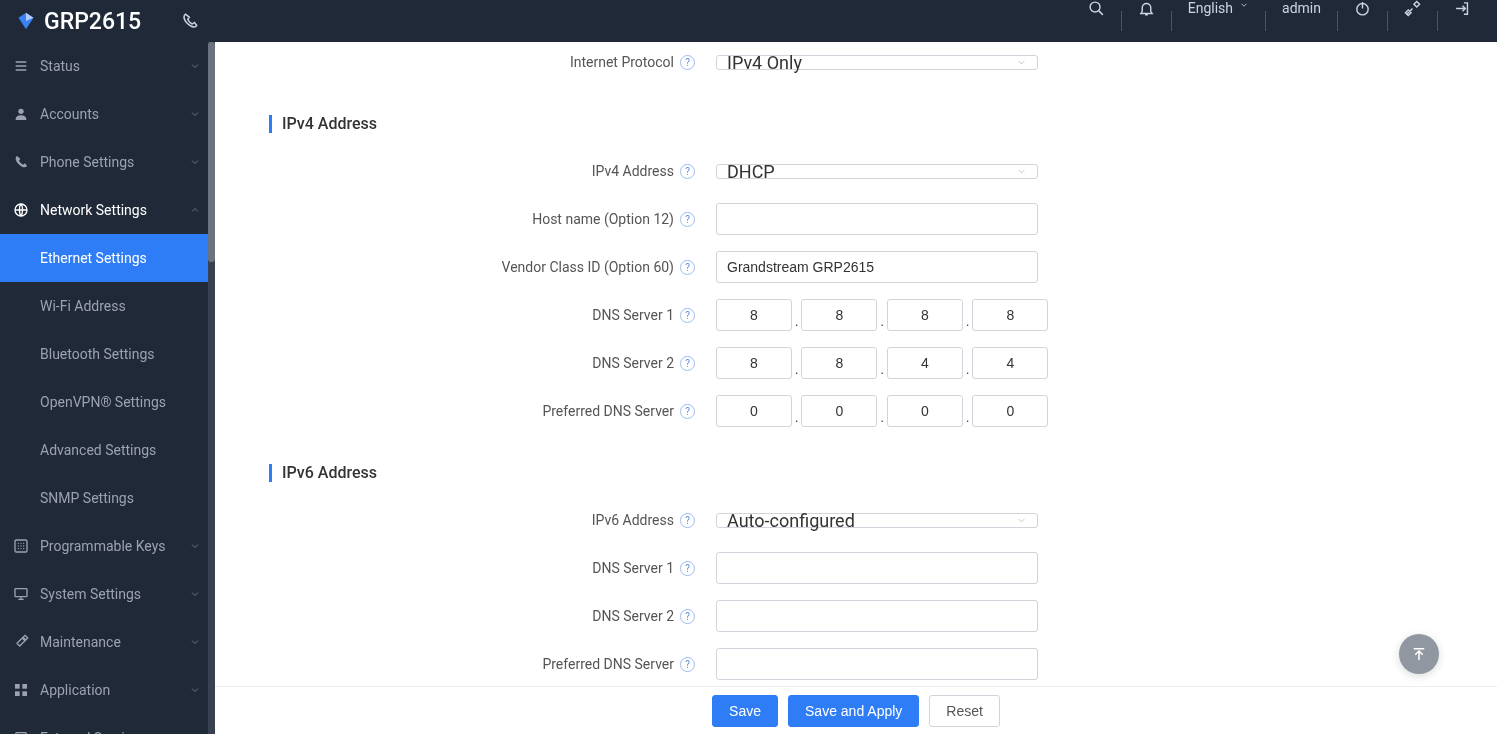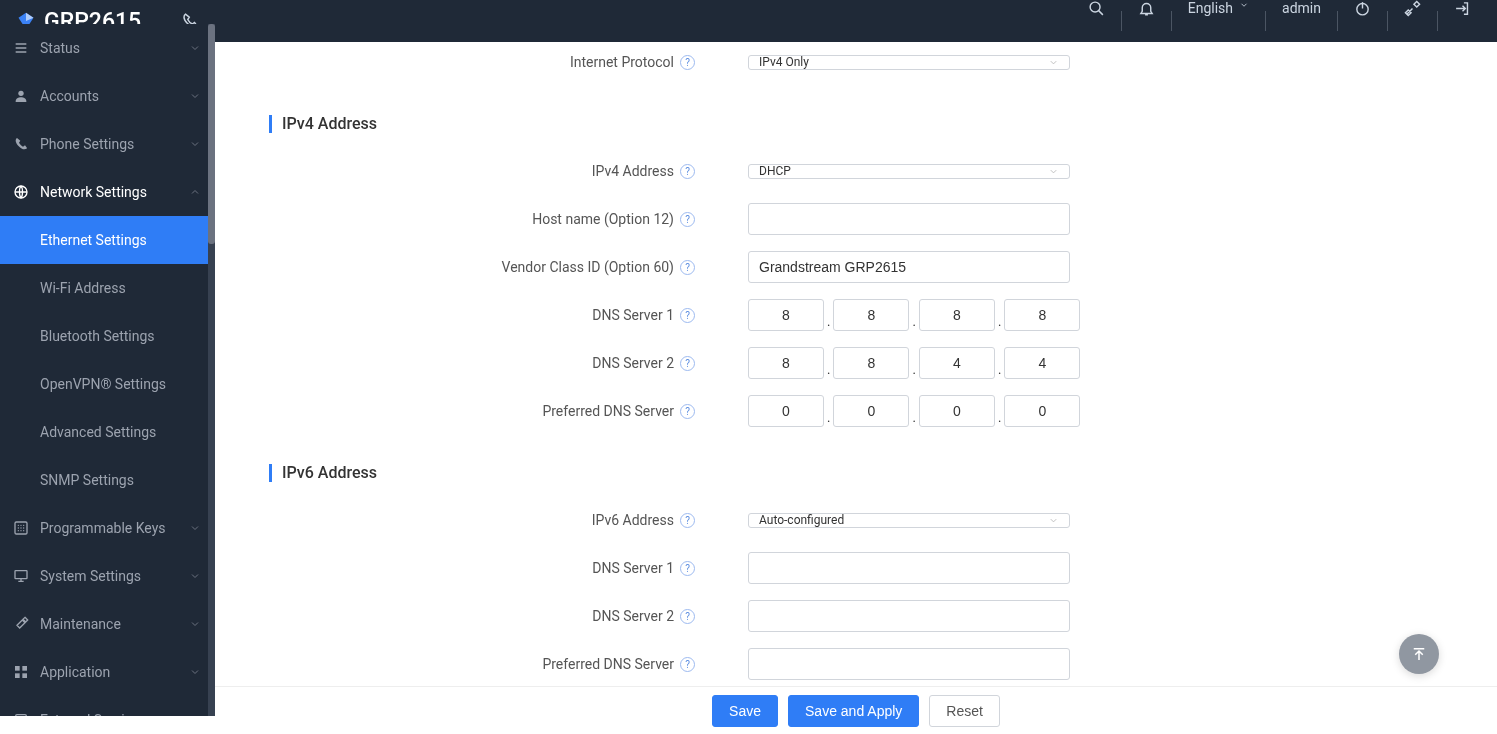--- a/index.html
+++ b/index.html
@@ -63,21 +63,21 @@
 }
 .lang-select {
   display: flex;
   align-items: center;
   gap: 6px;
 }
 
 
 .sidebar {
   position: absolute;
-  top: 24px;
+  top: 42px;
   left: 0;
   width: 215px;
   height: calc(734px - 42px);
   background: #1f2937;
   color: #cbd5e1;
   overflow-y: hidden;
 }
 .side-item {
   display: flex;
   align-items: center;
@@ -162,21 +162,21 @@
 .section-title {
   font-size: 16px;
   font-weight: 500;
   color: #333;
 }
 
 .form-row {
   display: flex;
   align-items: center;
   min-height: 48px;
-  gap: 53px;
+  gap: 21px;
 }
 .label-col {
   width: 440px;
   display: flex;
   justify-content: flex-end;
   align-items: center;
   gap: 6px;
   color: #555;
   font-size: 14px;
 }
@@ -205,21 +205,21 @@
   font-size: 14px;
   color: #333;
   outline: none;
 }
 .select-input {
   width: 322px;
   height: 15px;
   border: 1px solid #d1d5db;
   border-radius: 3px;
   padding: 0 10px;
-  font-size: 12px;
+  font-size: 18px;
   color: #333;
   display: flex;
   align-items: center;
   justify-content: space-between;
   cursor: pointer;
   background: #fff;
 }
 .select-input .sel-chev {
   color: #bbb;
 }

